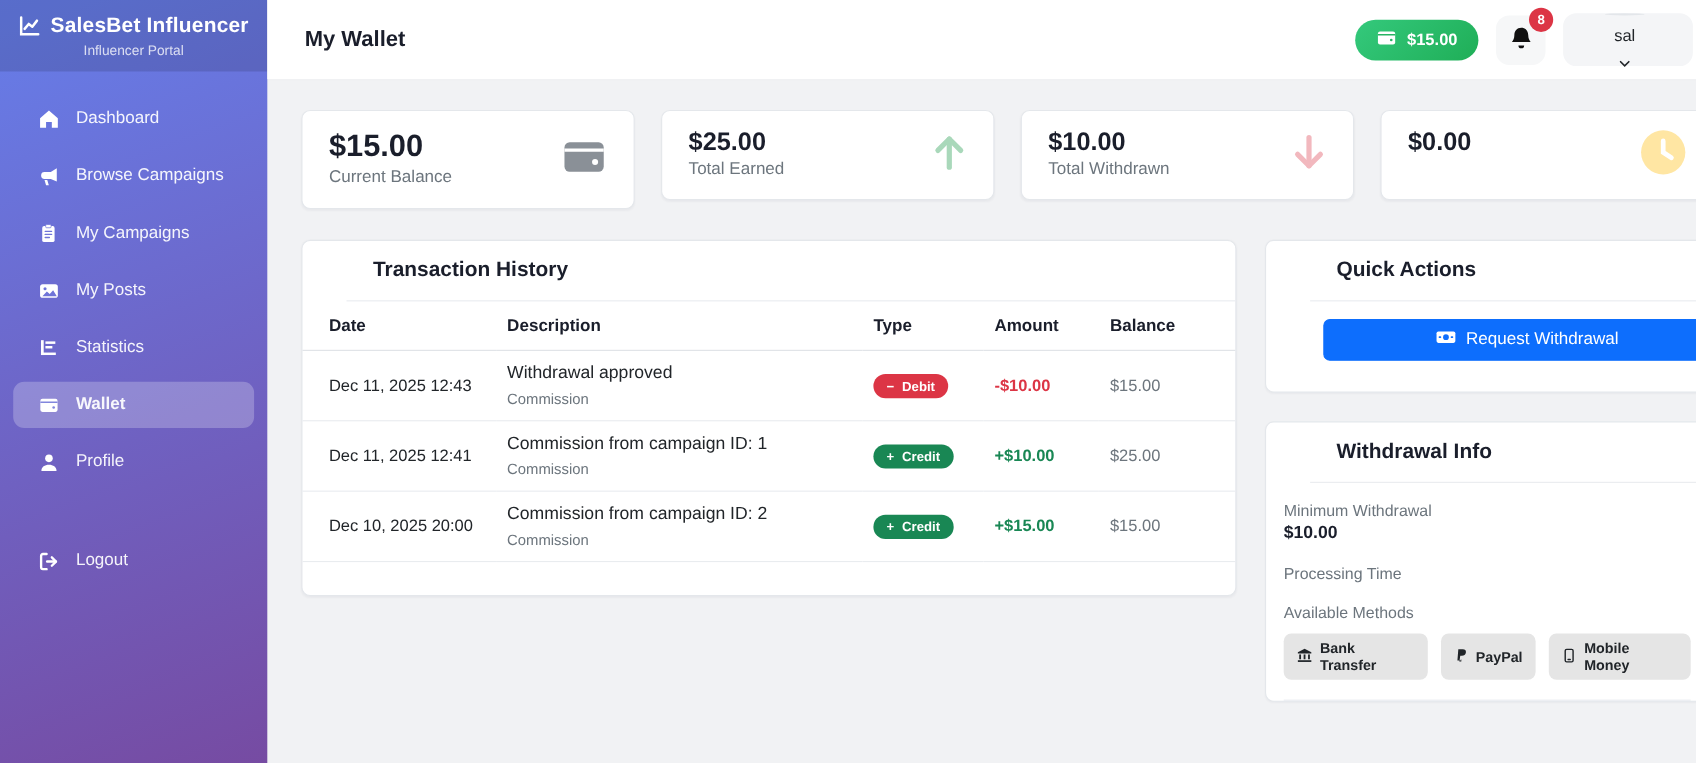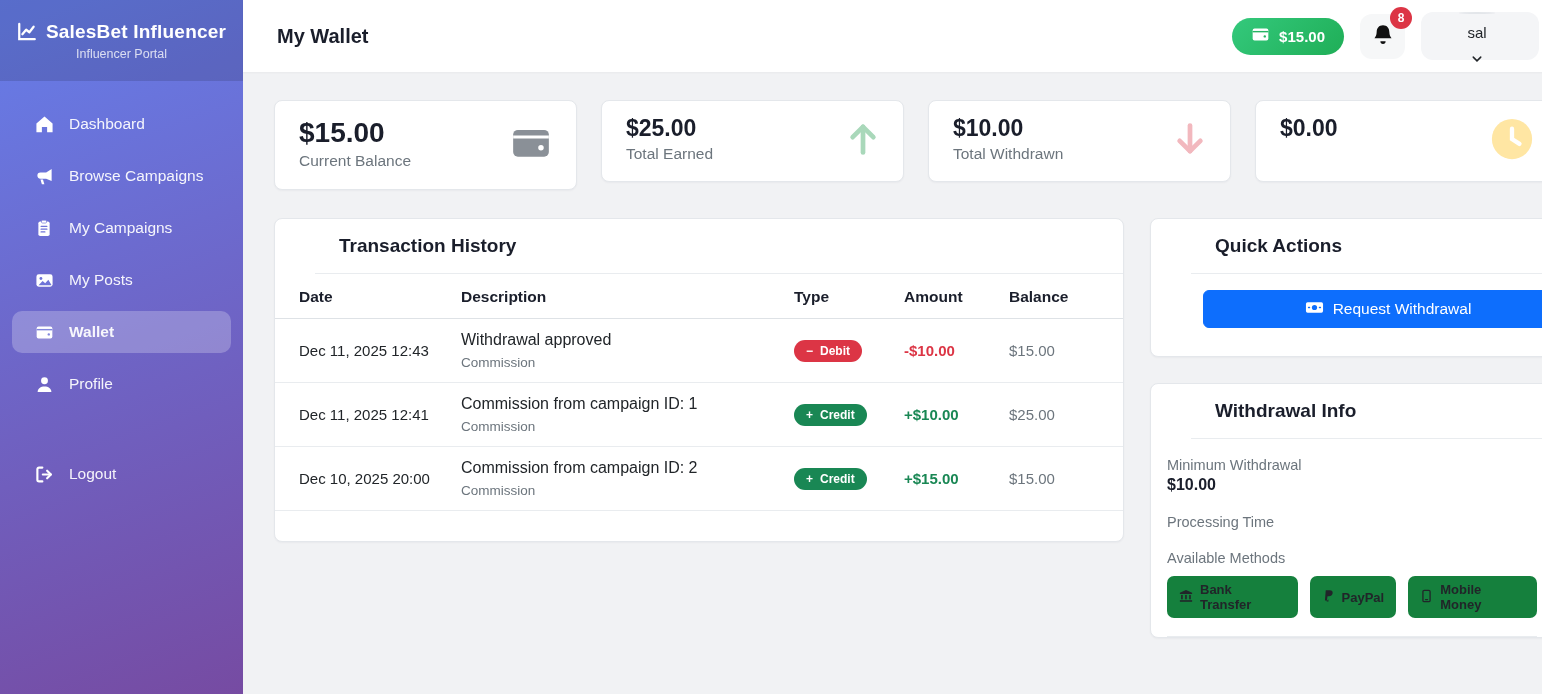--- a/index.html
+++ b/index.html
@@ -11,21 +11,21 @@
     color:#212529;
   }
 
   
   .sidebar {
     width:243px; min-width:243px; height:694px;
     background:linear-gradient(160deg,#667eea 0%,#764ba2 100%);
     color:#fff;
   }
   .sb-header {
-    height:81px;
+    height:65px;
     background:rgba(0,0,0,0.13);
     display:flex; flex-direction:column; justify-content:center; align-items:center;
     gap:4px;
   }
   .brand-row { display:flex; align-items:center; gap:9px; }
   .brand-title { font-size:19px; font-weight:700; letter-spacing:.2px; }
   .brand-sub { font-size:12.5px; color:rgba(255,255,255,0.78); }
   .nav { padding:22px 12px 0 12px; }
   .nav-item {
     display:flex; align-items:center; gap:15px;
@@ -160,21 +160,21 @@
   }
   .btn-primary { background:#0d6efd; border:1px solid #0d6efd; color:#fff; margin-bottom:12px;margin-left:36px; }
   .btn-outline { background:#fff; border:1px solid #0d6efd; color:#0d6efd; }
 
   .info-body { padding:18px 16px 0 16px; }
   .info-group { margin-bottom:20px; }
   .info-label { font-size:14.5px; color:#6c757d; }
   .info-value { font-size:16px; font-weight:700; color:#1a1e2b; margin-top:3px; }
   .methods { display:flex; gap:12px; margin-top:10px; }
   .method-badge {
-    background:#15803d; border-radius:7px;
+    background:#e5e5e5; border-radius:7px;
     padding:6px 12px;
     font-size:13px; font-weight:700; color:#212529;
     display:flex; align-items:center; gap:7px;
   }
   .divider { border:none; border-top:1px solid #e9ecef; margin:18px 0 0 0; }
 </style>
 </head>
 <body>
 
 <aside class="sidebar">
@@ -221,20 +221,31 @@
     </div>
     <div class="nav-item">
       <span class="nav-icon">
         <svg width="19" height="19" viewBox="0 0 16 16">
             <rect x="1.2" y="2.8" width="13.6" height="10.4" rx="2" fill="#fff"></rect>
             <circle cx="5" cy="6.3" r="1.2" fill="#6f74d8"></circle>
             <path d="M3 12l3.4-3.6 2.2 2 2.6-3 2.8 4.6z" fill="#6f74d8"></path>
           </svg>
       </span>
       <span>My Posts</span>
+    </div>
+    <div class="nav-item">
+      <span class="nav-icon">
+        <svg width="18" height="18" viewBox="0 0 16 16" fill="#fff">
+            <rect x="2" y="2" width="2.2" height="12"></rect>
+            <rect x="2" y="12" width="12" height="2"></rect>
+            <rect x="5.6" y="3" width="8" height="2"></rect>
+            <rect x="5.6" y="6.7" width="5.6" height="2"></rect>
+          </svg>
+      </span>
+      <span>Statistics</span>
     </div>
     <div class="nav-item active">
       <span class="nav-icon">
         <svg width="19" height="19" viewBox="0 0 16 16">
             <rect x="1.4" y="3" width="13.2" height="10" rx="1.6" fill="#fff"></rect>
             <path d="M1.4 5.6h13.2" stroke="#8186dd" stroke-width="1.2"></path>
             <circle cx="11.6" cy="9.6" r="1" fill="#8186dd"></circle>
           </svg>
       </span>
       <span>Wallet</span>

